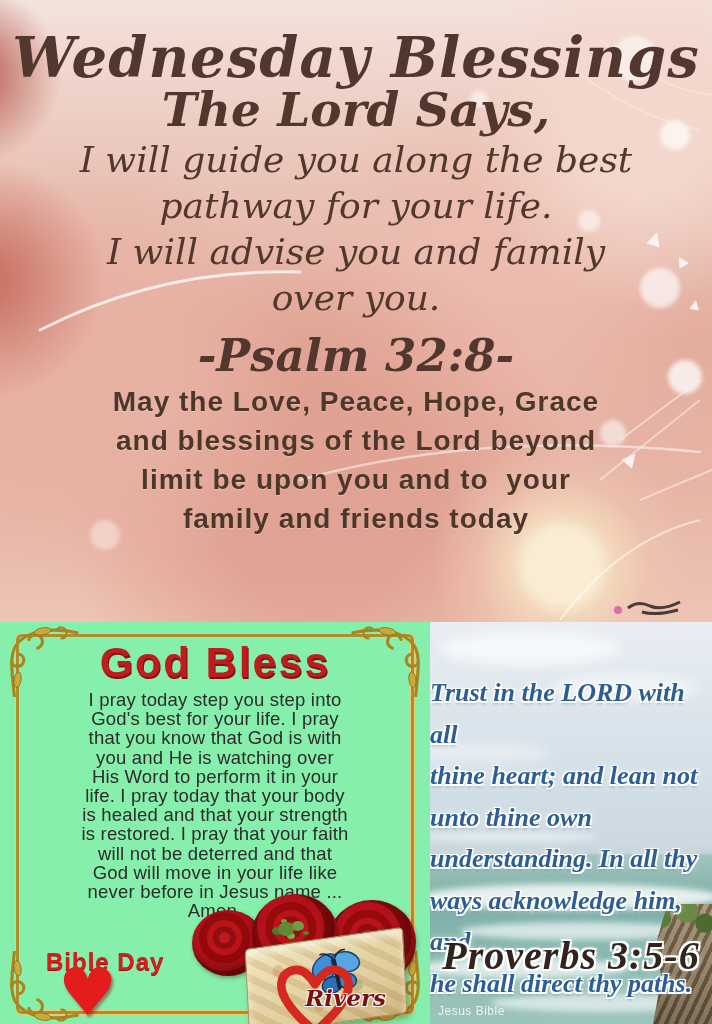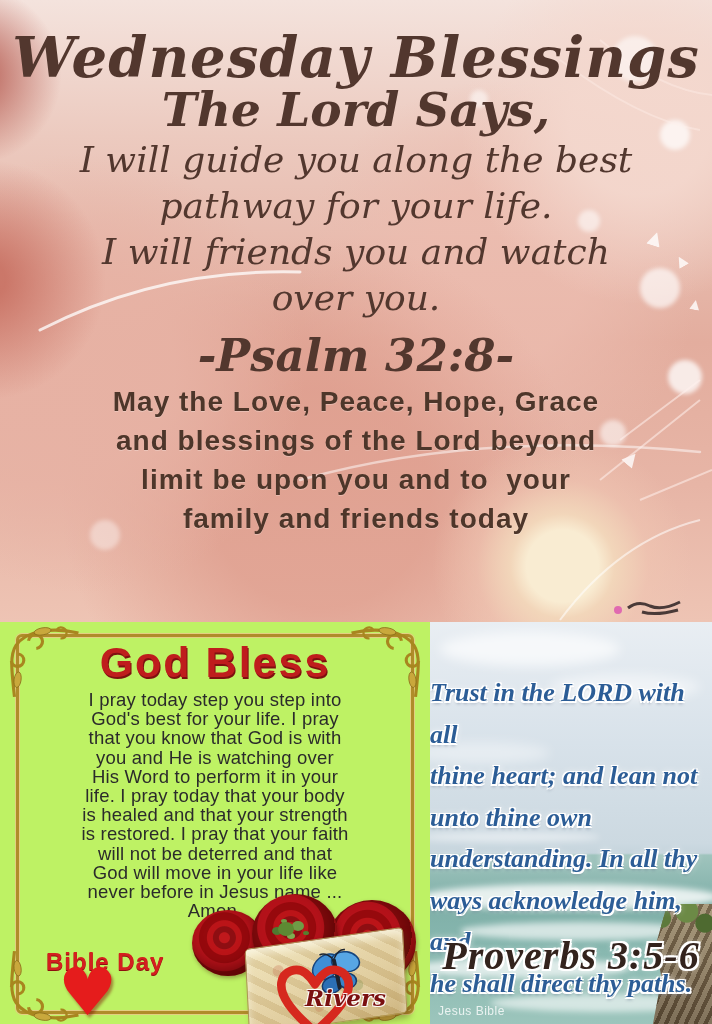--- a/index.html
+++ b/index.html
@@ -38,21 +38,21 @@
   .tp-title{margin-top:24px;font-size:56px;font-weight:600;letter-spacing:1px;}
   .tp-sub{margin-top:-8px;font-size:47px;font-weight:600;}
   .tp-line{font-size:36px;font-weight:500;line-height:46px;}
   .tp-line:first-of-type{margin-top:6px;}
   .tp-psalm{margin-top:8px;font-size:45px;font-weight:600;}
   .tp-bless{font-weight:bold;color:#4d362a;font-size:28px;line-height:39px;
             letter-spacing:1px;white-space:pre;text-shadow:0 1px 0 rgba(255,255,255,.25);}
   .scribble{position:absolute;left:612px;top:596px;}
 
   
-  .card-panel{position:absolute;left:0;top:622px;width:430px;height:402px;background:#bef264;overflow:hidden;}
+  .card-panel{position:absolute;left:0;top:622px;width:430px;height:402px;background:#86efac;overflow:hidden;}
   .gold-frame{position:absolute;left:16px;top:12px;right:16px;bottom:10px;
       border:3px solid #b08c2a;border-radius:6px;
       box-shadow:inset 0 0 0 1px #e3cf82, 0 0 0 1px #e3cf82;}
   .flourish{position:absolute;width:78px;height:78px;}
   .fl-tl{left:2px;top:0;}
   .fl-tr{right:2px;top:0;transform:scaleX(-1);}
   .fl-bl{left:2px;bottom:-2px;transform:scaleY(-1);}
   .fl-br{right:2px;bottom:-2px;transform:scale(-1,-1);}
   .card-title{position:absolute;left:0;top:16px;width:100%;text-align:center;
       font-size:43px;font-weight:bold;letter-spacing:2px;color:#bf1d1d;
@@ -149,21 +149,21 @@
       <path d="M300,480 Q480,430 700,452" fill="none" stroke="rgba(255,255,255,.5)" stroke-width="2.5" stroke-linecap="round"></path>
       <path d="M560,620 Q620,540 700,520" fill="none" stroke="rgba(255,255,255,.55)" stroke-width="2"></path>
       <path d="M600,480 L700,400 M640,500 L712,470 M620,440 L700,380" stroke="rgba(255,240,236,.55)" stroke-width="2"></path>
       <path d="M560,60 Q640,120 700,130 M600,40 Q660,90 712,95" stroke="rgba(255,240,236,.4)" stroke-width="2" fill="none"></path>
     </svg>
     <div class="top-text">
       <div class="h-script tp-title">Wednesday Blessings</div>
       <div class="h-script tp-sub">The Lord Says,</div>
       <div class="h-script tp-line">I will guide you along the best</div>
       <div class="h-script tp-line">pathway for your life.</div>
-      <div class="h-script tp-line">I will friends you and watch</div>
+      <div class="h-script tp-line">I will advise you and family</div>
       <div class="h-script tp-line">over you.</div>
       <div class="h-script tp-psalm">-Psalm 32:8-</div>
       <div class="tp-bless">May the Love, Peace, Hope, Grace</div>
       <div class="tp-bless">and blessings of the Lord beyond</div>
       <div class="tp-bless">limit be upon you and to  your</div>
       <div class="tp-bless">family and friends today</div>
 
     </div>
     <svg class="scribble" width="70" height="22" viewBox="0 0 70 22">
       <circle cx="6" cy="14" r="4" fill="#e06ab0"></circle>

